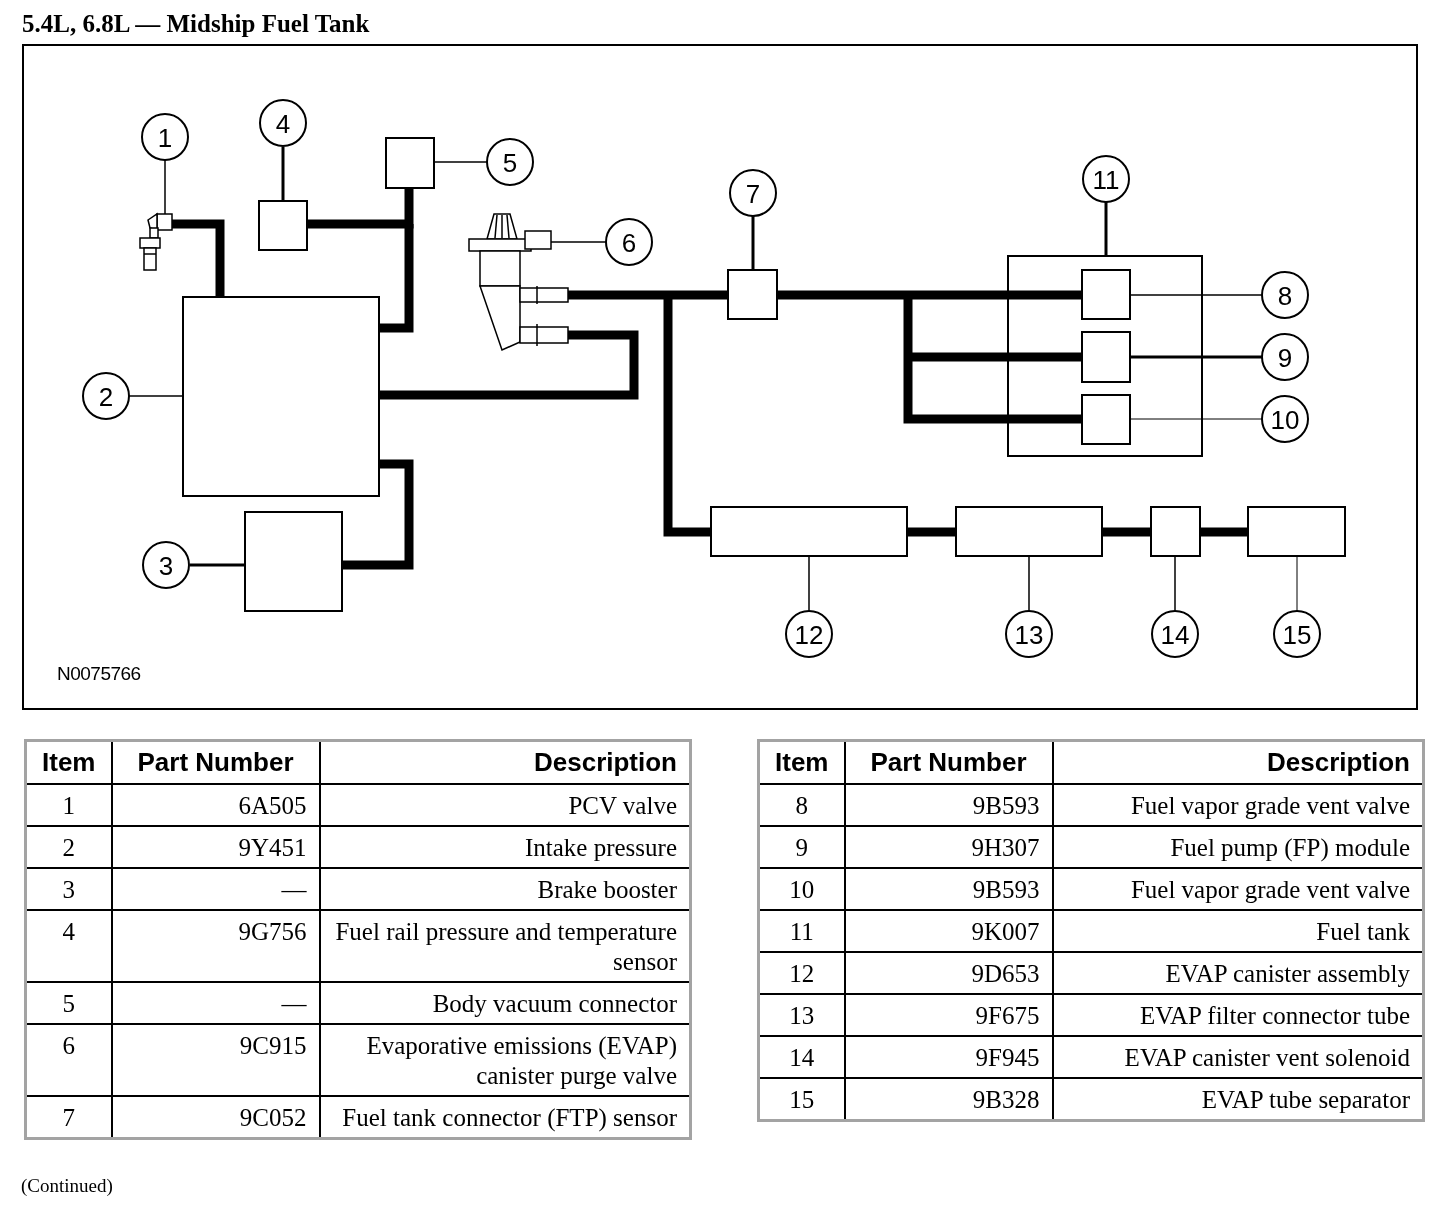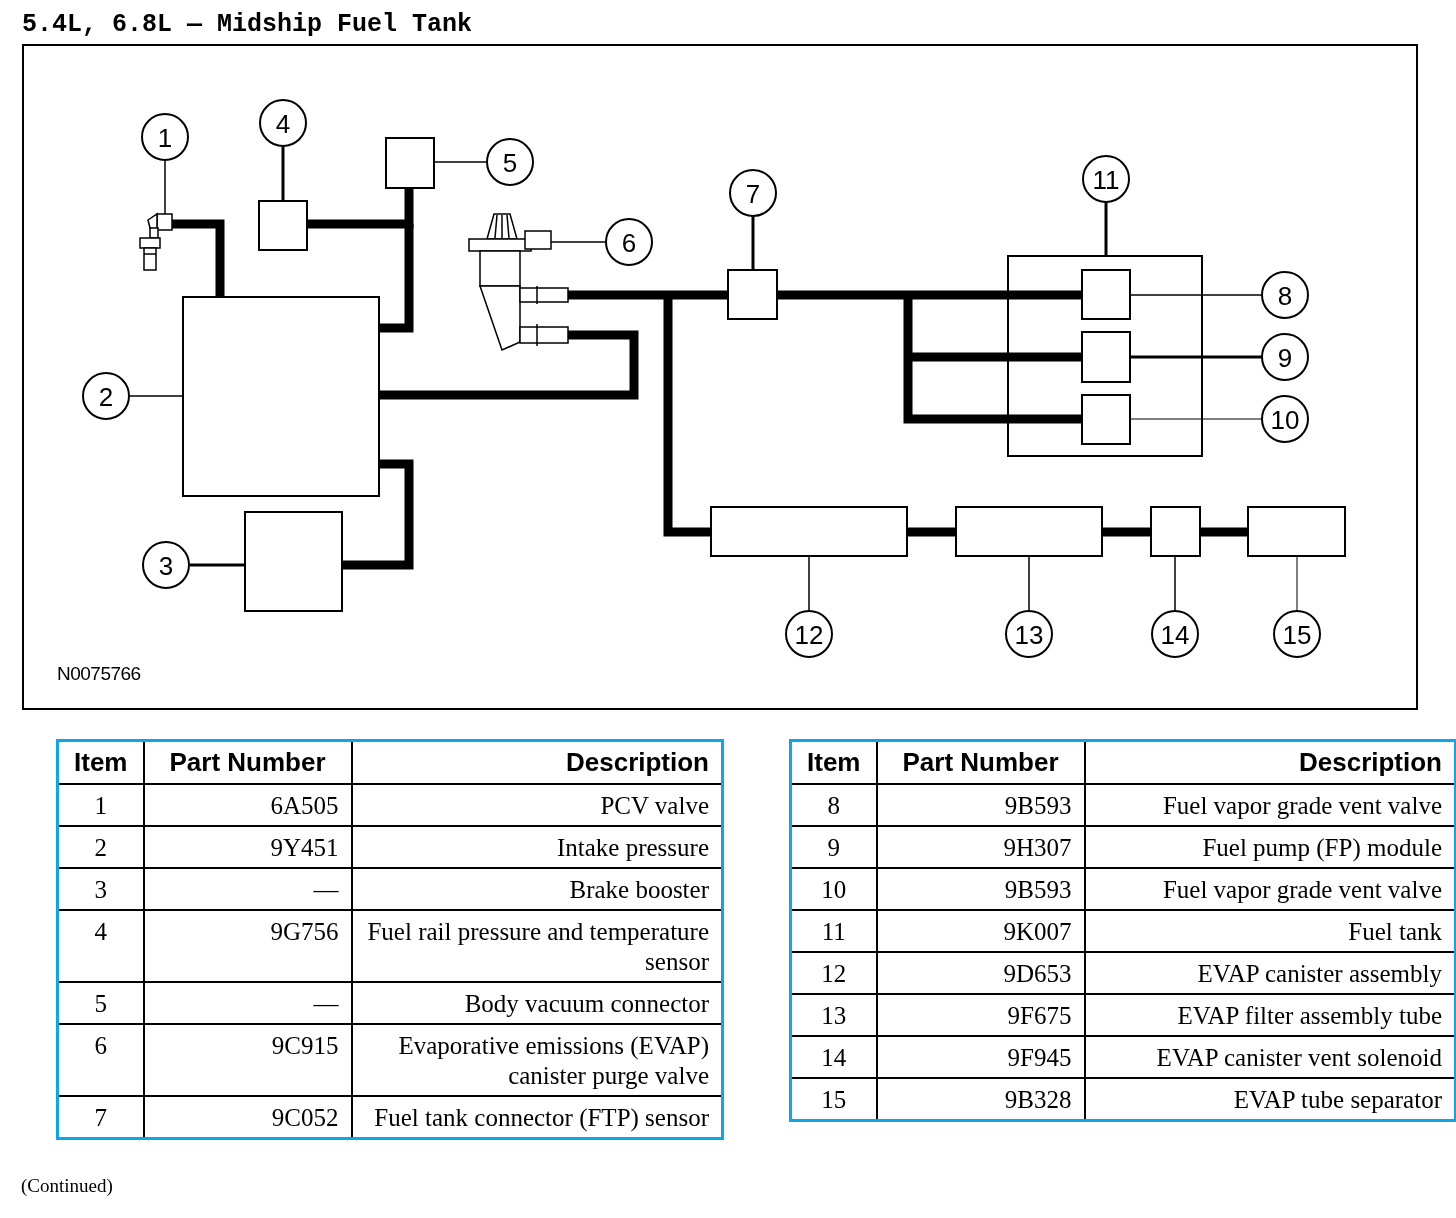--- a/index.html
+++ b/index.html
@@ -1,22 +1,22 @@
 <!DOCTYPE html>
 <html><head>
 <meta charset="utf-8">
 <style>
   html, body { margin:0; padding:0; background:#fff; }
   body { width:1456px; height:1218px; position:relative; overflow:hidden; font-family:"Liberation Serif", serif; color:#000; }
-  #title { position:absolute; left:22px; top:10px; font-size:25px; font-weight:bold; font-family:Liberation Mono, monospace; }
+  #title { position:absolute; left:22px; top:10px; font-size:25px; font-weight:bold; font-family:Liberation Serif, serif; }
   #diagram { position:absolute; left:22px; top:44px; width:1396px; height:666px; border:2px solid #000; box-sizing:border-box; }
   #diagram svg { position:absolute; left:0; top:0; }
   .callout-text { font-family:"Liberation Sans", sans-serif; font-size:26px; text-anchor:middle; dominant-baseline:central; }
   .fig-id { font-family:"Liberation Sans", sans-serif; font-size:19px; letter-spacing:-0.5px; }
-  table.parts { position:absolute; border-collapse:collapse; border:3px solid #0ea5e9;margin-left:32px; }
+  table.parts { position:absolute; border-collapse:collapse; border:3px solid #a3a3a3; }
   table.parts th, table.parts td { border:2px solid #000; padding:0 12px; vertical-align:top;text-align:right; }
   table.parts th { font-family:"Liberation Sans", sans-serif; font-weight:bold; font-size:26px; text-align:right; height:41px; vertical-align:middle; }
   table.parts td { font-family:"Liberation Serif", serif; font-size:25px; line-height:30px; padding-top:6px; padding-bottom:4px; }
   table.parts td.item { text-align:center; }
   #table-left { left:24px; top:739px; width:668px; }
   #table-right { left:757px; top:739px; width:668px; }
   #continued { position:absolute; left:21px; top:1175px; font-size:19px; }
 </style>
 </head>
 <body>
@@ -254,21 +254,21 @@
         <td>Fuel tank</td>
       </tr>
       <tr>
         <td class="item">12</td>
         <td>9D653</td>
         <td>EVAP canister assembly</td>
       </tr>
       <tr>
         <td class="item">13</td>
         <td>9F675</td>
-        <td>EVAP filter assembly tube</td>
+        <td>EVAP filter connector tube</td>
       </tr>
       <tr>
         <td class="item">14</td>
         <td>9F945</td>
         <td>EVAP canister vent solenoid</td>
       </tr>
       <tr>
         <td class="item">15</td>
         <td>9B328</td>
         <td>EVAP tube separator</td>

